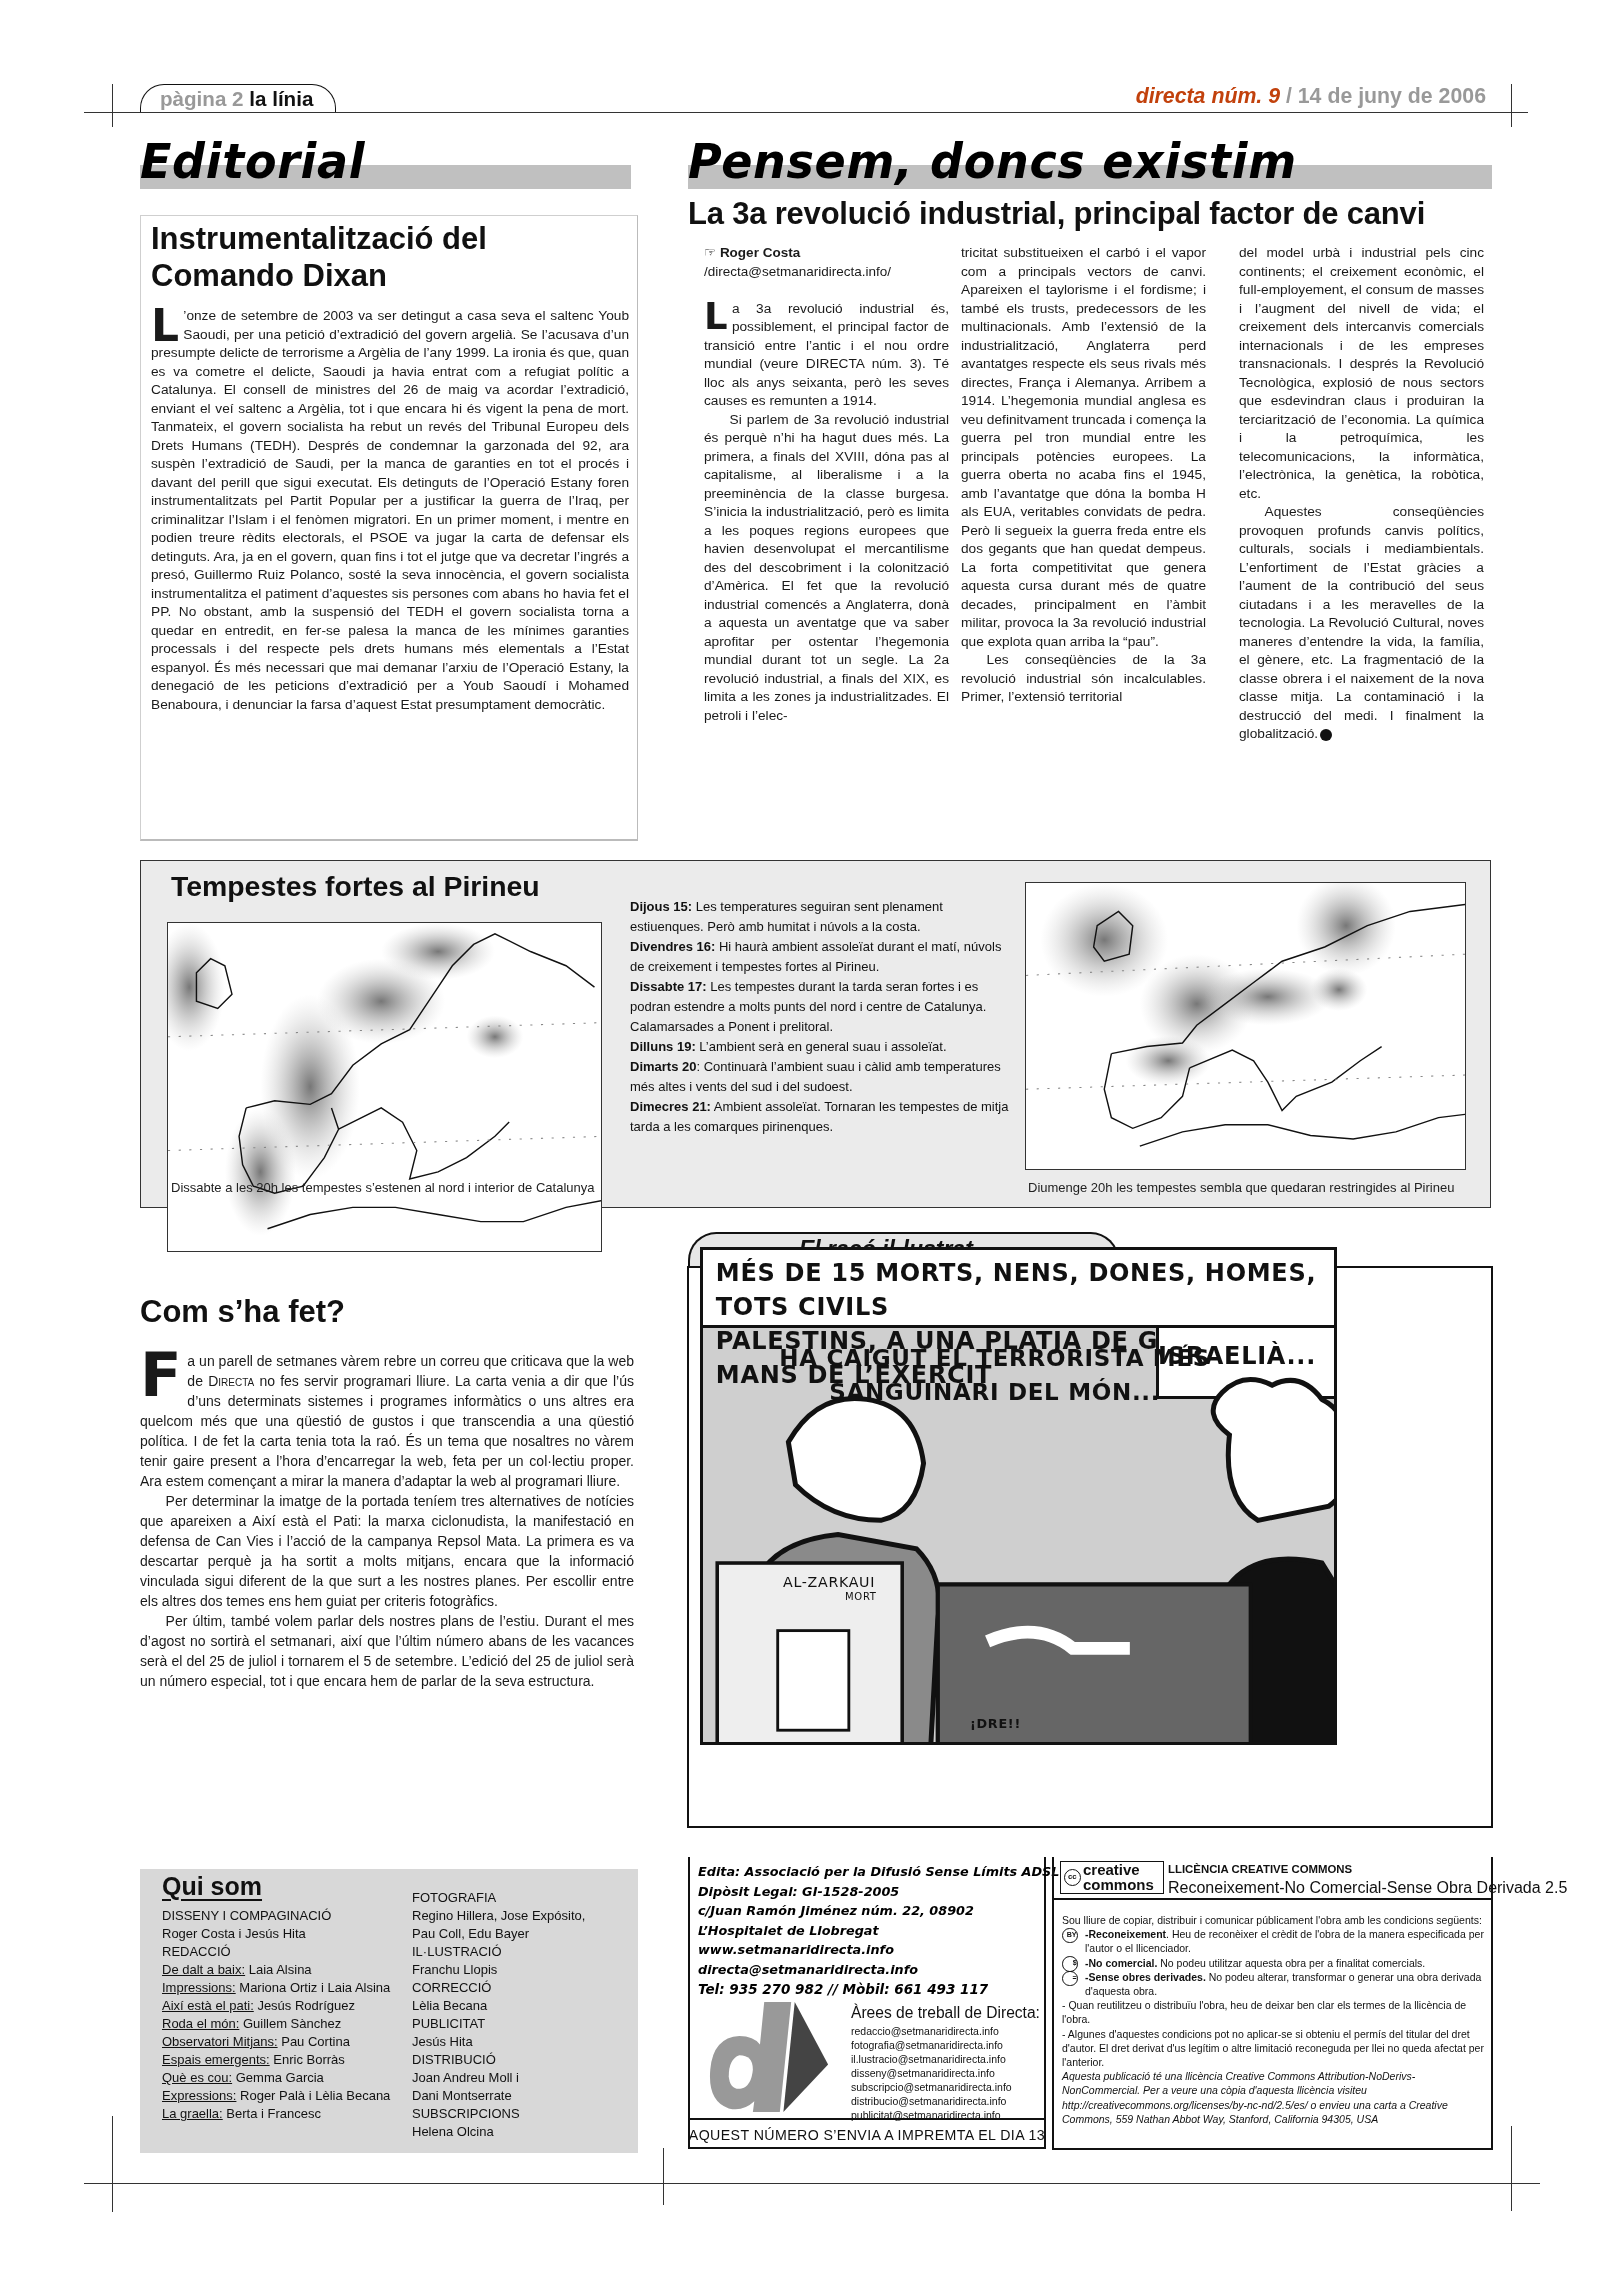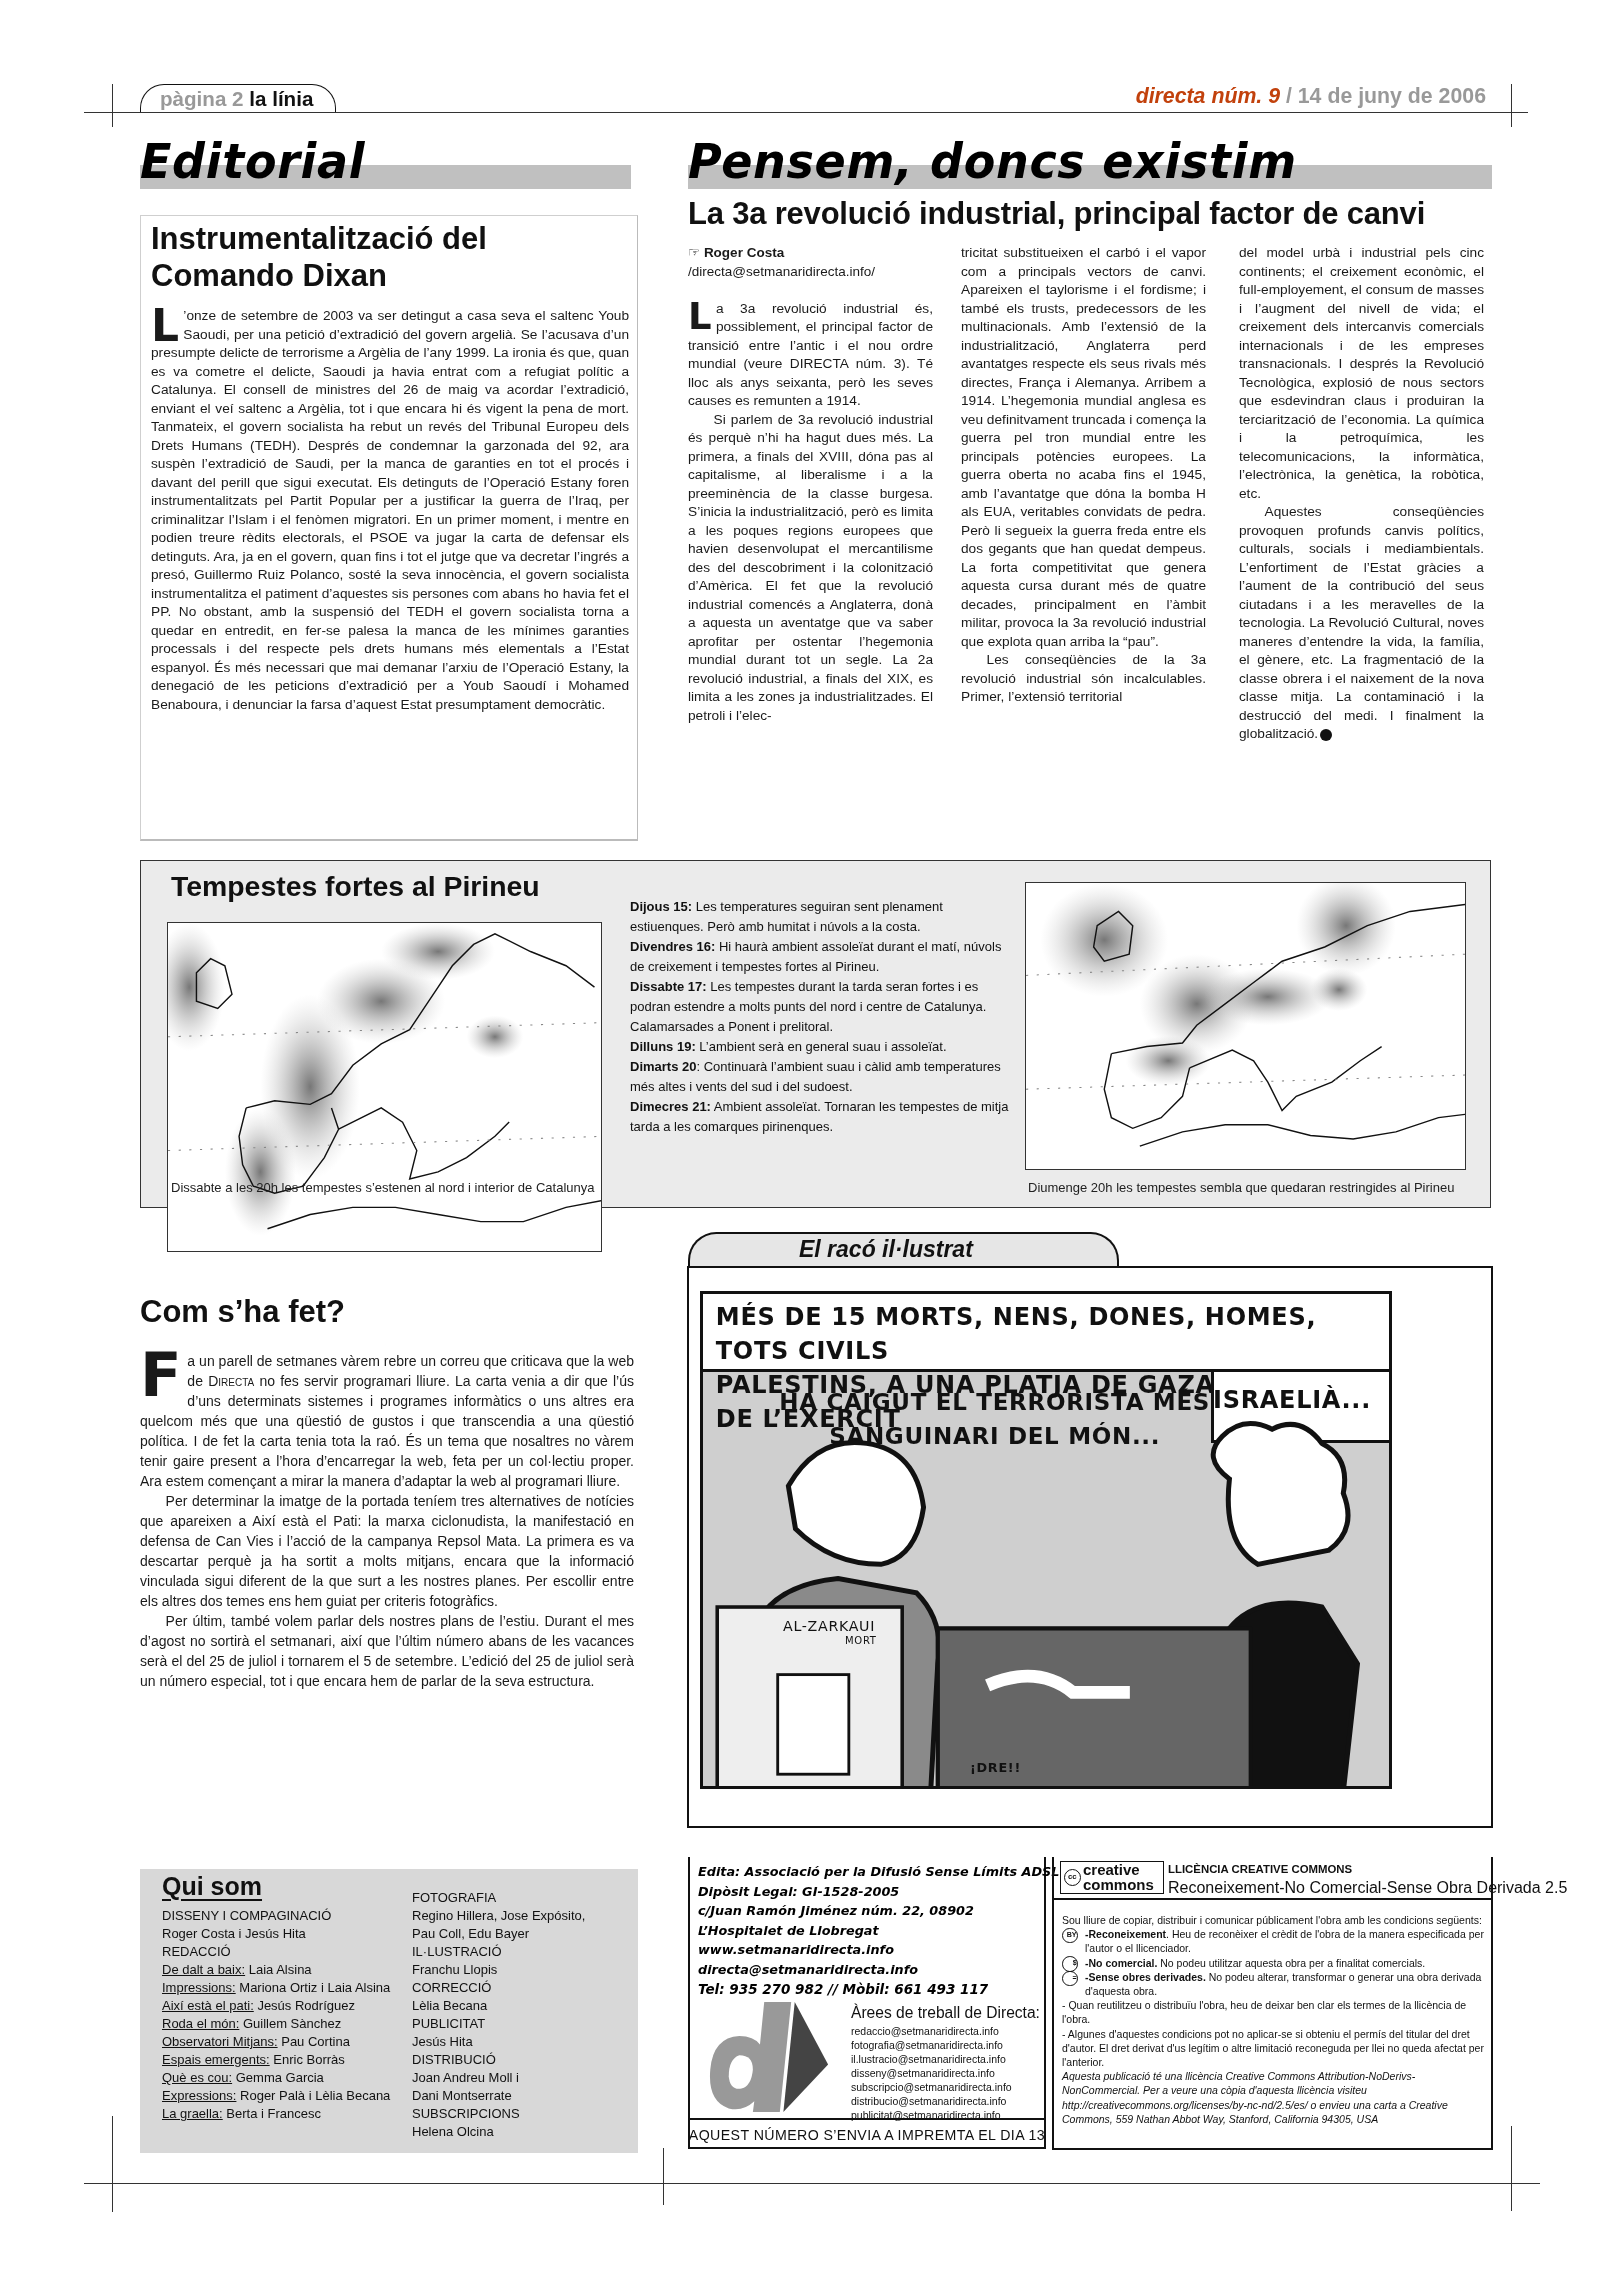--- a/index.html
+++ b/index.html
@@ -53,21 +53,21 @@
   .csf-body { position: absolute; left: 140px; top: 1351px; width: 494px; font-size: 14px; line-height: 20px; }
   .csf-body p { text-indent: 25.6px; }
   .csf-body p.first { text-indent: 0; }
   .smallcaps { font-variant: small-caps; }
 
   
   .cart-tab { position: absolute; left: 688px; top: 1232px; width: 431px; height: 34px;
     border: 2.1px solid #111; border-bottom: none; border-radius: 28.4px 28.4px 0 0; background: #e6e6e6; }
   .cart-tab-text { position: absolute; left: 799px; top: 1236px; font-size: 23px; font-weight: bold; font-style: italic; white-space: nowrap; }
   .cart-frame { position: absolute; left: 687px; top: 1266px; width: 806px; height: 562px; border: 2.1px solid #111; background: #fff; }
-  .cart-panel { position: absolute; left: 700px; top: 1291px; width: 692px; height: 498px; border: 3.6px solid #111; background: #cfcfcf; overflow: hidden; padding-left: 25px; }
+  .cart-panel { position: absolute; left: 700px; top: 1247px; width: 637px; height: 498px; border: 3.6px solid #111; background: #cfcfcf; overflow: hidden; padding-left: 25px; }
   .cart-caption { position: absolute; background: #fff; border-bottom: 3.6px solid #111; left: 0; top: 0; width: 100%; height: 78px;
     font-family: "DejaVu Sans", sans-serif; font-weight: bold; font-size: 24px; line-height: 34px; padding: 5.7px 12.8px; letter-spacing: 0.7px; }
   .cart-balloon { position: absolute; font-family: "DejaVu Sans", sans-serif; font-weight: bold; letter-spacing: 0.7px; }
 
   
   .qs-box { position: absolute; left: 140px; top: 1869px; width: 498px; height: 284px; background: #d8d8d8; }
   .qs-title { position: absolute; left: 162px; top: 1872px; font-size: 25px; font-weight: bold; text-decoration: underline; text-underline-offset: 3.6px; }
   .qs-col { position: absolute; font-size: 13px; line-height: 18px; color: #111; }
   .qs-col .h { font-weight: normal; }
   .qs-col .u { text-decoration: underline; }
@@ -122,21 +122,21 @@
 <div class="banner" style="left:688px; top:165px; width:804px;"></div>
 <div class="banner-text" style="left:688px; top:134px;">Pensem, doncs existim</div>
 
 <div class="ed-box"></div>
 <div class="ed-title">Instrumentalització del Comando Dixan</div>
 <div class="ed-body body-text">
   <span class="dropcap" style="font-size:44px; margin-top:1.4px;">L</span><span>’onze de setembre de 2003 va ser detingut a casa seva el saltenc Youb Saoudi, per una petició d’extradició del govern argelià. Se l’acusava d’un presumpte delicte de terrorisme a Argèlia de l’any 1999. La ironia és que, quan es va cometre el delicte, Saoudi ja havia entrat com a refugiat polític a Catalunya. El consell de ministres del 26 de maig va acordar l’extradició, enviant el veí saltenc a Argèlia, tot i que encara hi és vigent la pena de mort. Tanmateix, el govern socialista ha rebut un revés del Tribunal Europeu dels Drets Humans (TEDH). Després de condemnar la garzonada del 92, ara suspèn l’extradició de Saudi, per la manca de garanties en tot el procés i davant del perill que sigui executat. Els detinguts de l’Operació Estany foren instrumentalitzats pel Partit Popular per a justificar la guerra de l’Iraq, per criminalitzar l’Islam i el fenòmen migratori. En un primer moment, i mentre en podien treure rèdits electorals, el PSOE va jugar la carta de defensar els detinguts. Ara, ja en el govern, quan fins i tot el jutge que va decretar l’ingrés a presó, Guillermo Ruiz Polanco, sosté la seva innocència, el govern socialista instrumentalitza el patiment d’aquestes sis persones com abans ho havia fet el PP. No obstant, amb la suspensió del TEDH el govern socialista torna a quedar en entredit, en fer-se palesa la manca de les mínimes garanties processals i del respecte pels drets humans més elementals a l’Estat espanyol. És més necessari que mai demanar l’arxiu de l’Operació Estany, la denegació de les peticions d’extradició per a Youb Saoudí i Mohamed Benaboura, i denunciar la farsa d’aquest Estat presumptament democràtic.</span>
 </div>
 
 <div class="art-title">La 3a revolució industrial, principal factor de canvi</div>
-<div class="art-col body-text" style="left:688px;">
+<div class="art-col body-text" style="left:704px;">
   <div class="byline">
     <span>☞</span>
     <b>Roger Costa</b>
   </div>
   <div class="byline">/directa@setmanaridirecta.info/</div>
   <div style="height:18.5px;"></div>
   <p><span class="dropcap" style="font-size:37px; margin-top:2.8px;">L</span><span>a 3a revolució industrial és, possiblement, el principal factor de transició entre l’antic i el nou ordre mundial (veure DIRECTA núm. 3). Té lloc als anys seixanta, però les seves causes es remunten a 1914.</span></p>
   <p style="text-indent:25.6px;">Si parlem de 3a revolució industrial és perquè n’hi ha hagut dues més. La primera, a finals del XVIII, dóna pas al capitalisme, al liberalisme i a la preeminència de la classe burgesa. S’inicia la industrialització, però es limita a les poques regions europees que havien desenvolupat el mercantilisme des del descobriment i la colonització d’Amèrica. El fet que la revolució industrial comencés a Anglaterra, donà a aquesta un aventatge que va saber aprofitar per ostentar l’hegemonia mundial durant tot un segle. La 2a revolució industrial, a finals del XIX, es limita a les zones ja industrialitzades. El petroli i l’elec-</p>
 </div>
 <div class="art-col body-text" style="left:961px;">

